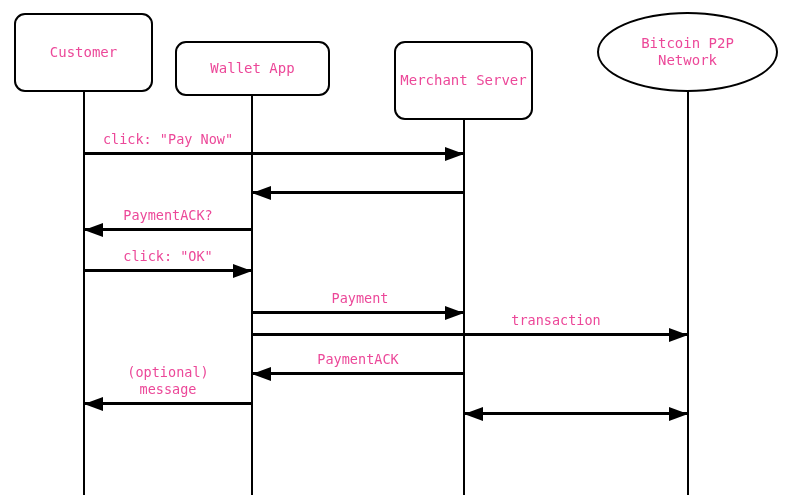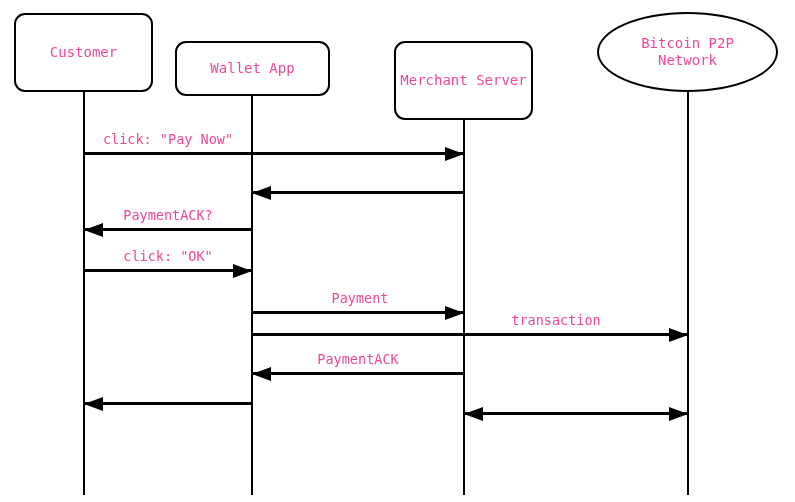--- a/index.html
+++ b/index.html
@@ -102,16 +102,18 @@
     <div class="arrowhead right" style="left: 445px; top: 306px; border-left-color: rgb(0, 0, 0);"></div>
     <div class="msg-label" style="left: 360px; bottom: 195px;">Payment</div>
     <div class="msg-line" style="left: 252px; top: 333px; width: 436px; background: rgb(0, 0, 0);"></div>
     <div class="arrowhead right" style="left: 669px; top: 328px; border-left-color: rgb(0, 0, 0);"></div>
     <div class="msg-label" style="left: 556px; bottom: 173px;">transaction</div>
     <div class="msg-line" style="left: 252px; top: 372px; width: 212px; background: rgb(0, 0, 0);"></div>
     <div class="arrowhead left" style="left: 252px; top: 367px; border-right-color: rgb(0, 0, 0);"></div>
     <div class="msg-label" style="left: 358px; bottom: 134px;">PaymentACK</div>
     <div class="msg-line" style="left: 84px; top: 402px; width: 168px; background: rgb(0, 0, 0);"></div>
     <div class="arrowhead left" style="left: 84px; top: 397px; border-right-color: rgb(0, 0, 0);"></div>
+    <div class="msg-label" style="left: 168px; bottom: 104px;">(optional)
+message</div>
     <div class="msg-line" style="left: 464px; top: 412px; width: 224px; background: rgb(0, 0, 0);"></div>
     <div class="arrowhead right" style="left: 669px; top: 407px; border-left-color: rgb(0, 0, 0);"></div>
     <div class="arrowhead left" style="left: 464px; top: 407px; border-right-color: rgb(0, 0, 0);"></div>
   </div>
 
 </body></html>

